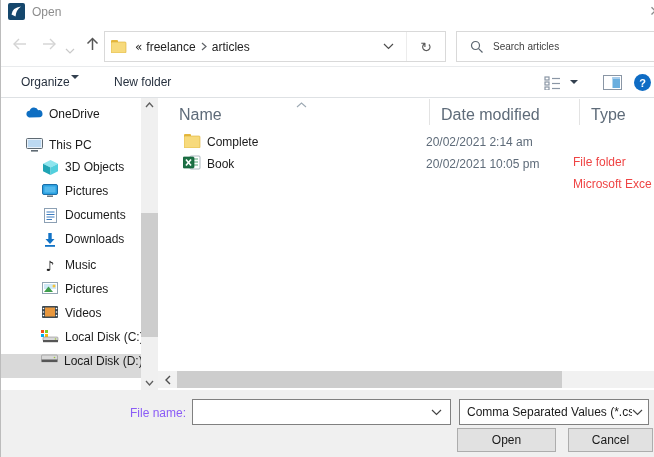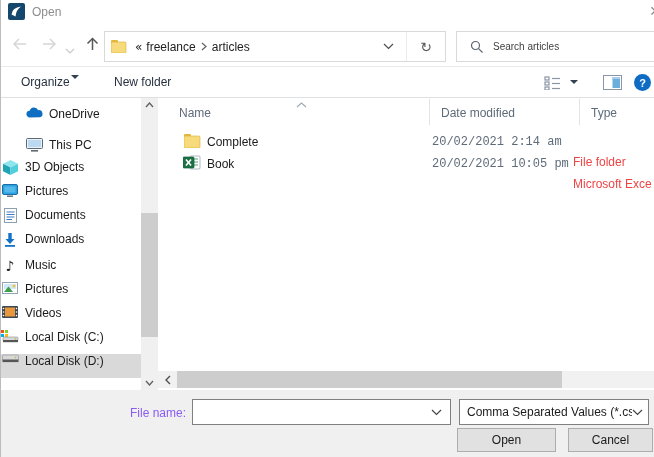--- a/index.html
+++ b/index.html
@@ -42,36 +42,36 @@
   .help-circle {
     width:17px; height:17px; border-radius:50%; background:#0f6cc4; color:#fff;
     font-weight:bold; font-size:11px; display:flex; align-items:center; justify-content:center;
   }
 
   
   .side-item { position:absolute; left:0; width:140px; height:24px; display:flex; align-items:flex-start; }
   .side-item .si-icon { display:inline-flex; width:18px; justify-content:center; }
   .side-item .si-label { margin-left:6px; white-space:nowrap; color:#1b1b1b; }
   .side-item.lvl0 { padding-left:24px; }
-  .side-item.lvl1 { }
+  .side-item.lvl1 { padding-left:40px; }
   .side-item.selected { background:#d9d9d9; }
 
   
   .vscroll { left:140px; top:98px; width:17px; height:292px; background:#f0f0f0; }
   .vscroll .thumb { position:absolute; left:0; top:115px; width:17px; height:124px; background:#cdcdcd; }
   .hscroll { left:157px; top:371px; width:497px; height:17px; background:#f1f1f1; }
   .hscroll .thumb { position:absolute; left:19px; top:0; width:385px; height:17px; background:#cdcdcd; }
   .sb-arrow { position:absolute; display:flex; align-items:center; justify-content:center; }
 
   
-  .col-header { color:#5e6b79; font-size:12px; white-space:nowrap; }
+  .col-header { color:#5e6b79; font-size:16px; white-space:nowrap; }
   .hdr-div { position:absolute; top:1px; width:1px; height:26px; background:#e3e3e3; }
   .file-row { position:absolute; left:157px; width:497px; height:22px; }
   .cell-name { position:absolute; left:49px; top:4px; color:#1b1b1b; white-space:nowrap; }
-  .cell-date { position:absolute; left:274px; top:4px; color:#5e6b79; white-space:nowrap;font-family:Liberation Mono, monospace; }
+  .cell-date { position:absolute; left:268px; top:4px; color:#5e6b79; white-space:nowrap; }
   .cell-type { position:absolute; left:415px; top:4px; color:#ef4444; white-space:nowrap;margin-top:20px; }
 
   
   .footer { left:0; top:390px; width:654px; height:67px; background:#f0f0f0; }
   .fn-label { color:#8b5cf6; }
   .combo {
     position:absolute; background:#fff; border:1px solid #808080; display:flex; align-items:center;
   }
   .combo input {
     border:none; outline:none; flex:1; min-width:0; padding:0 6px;

